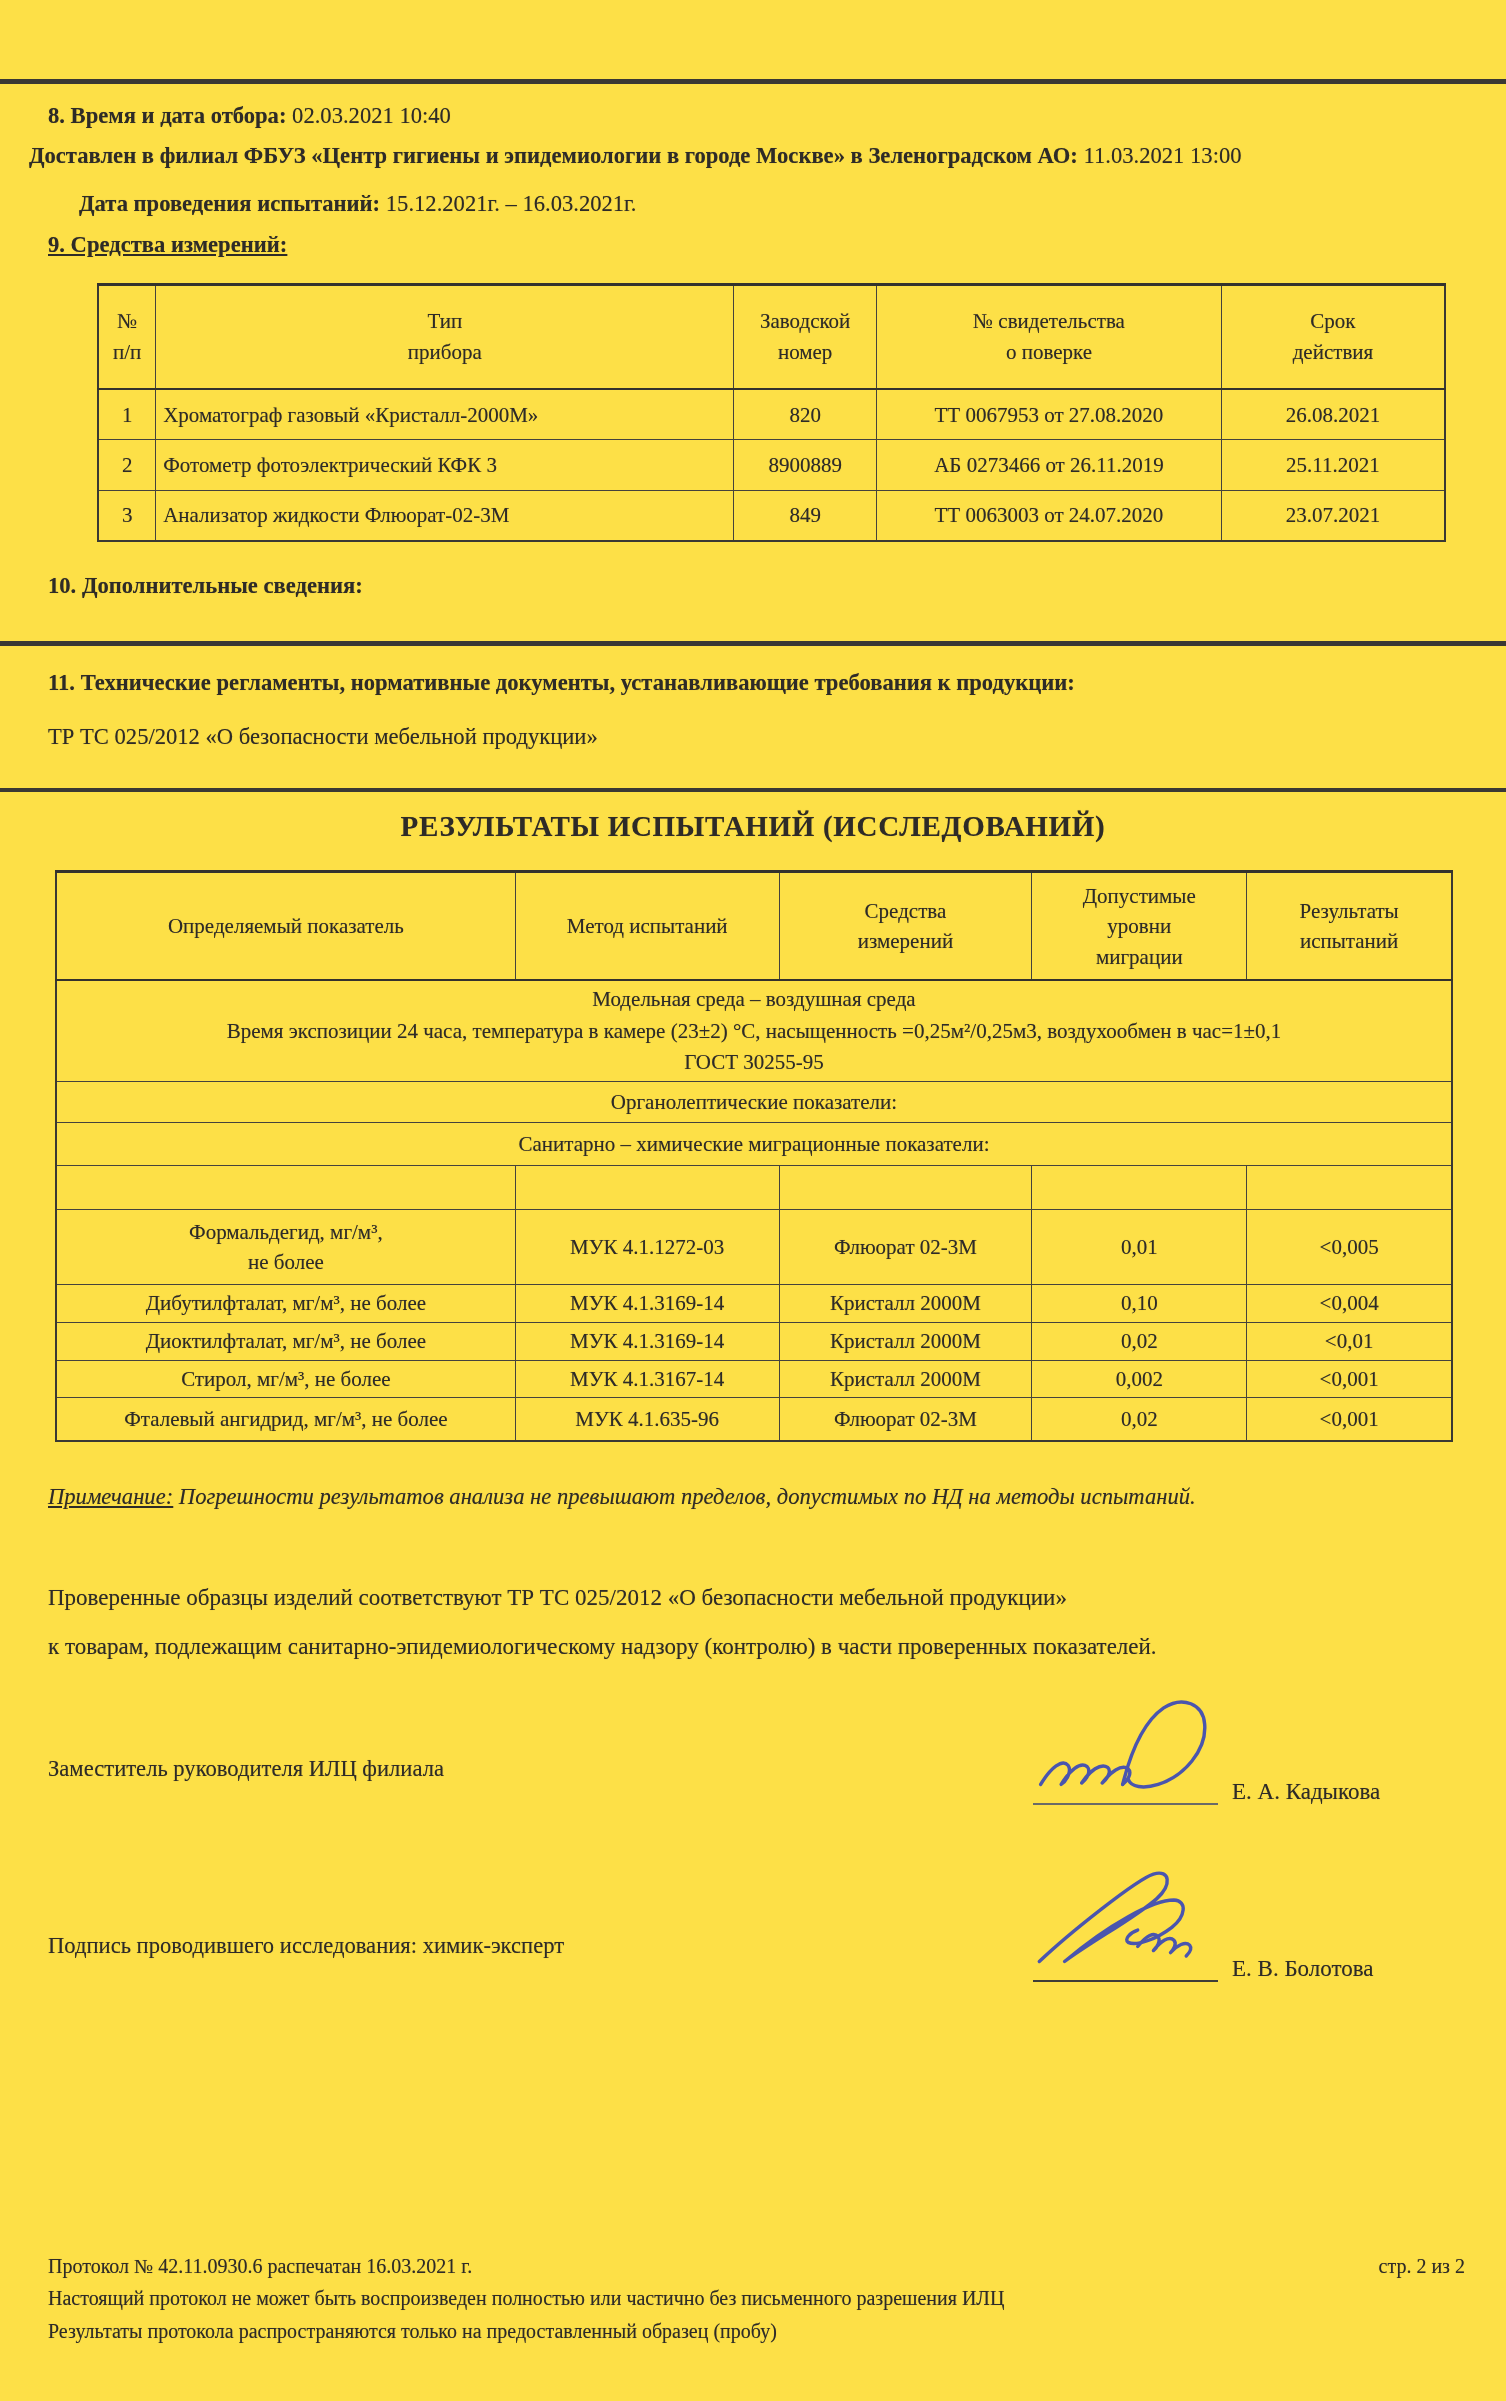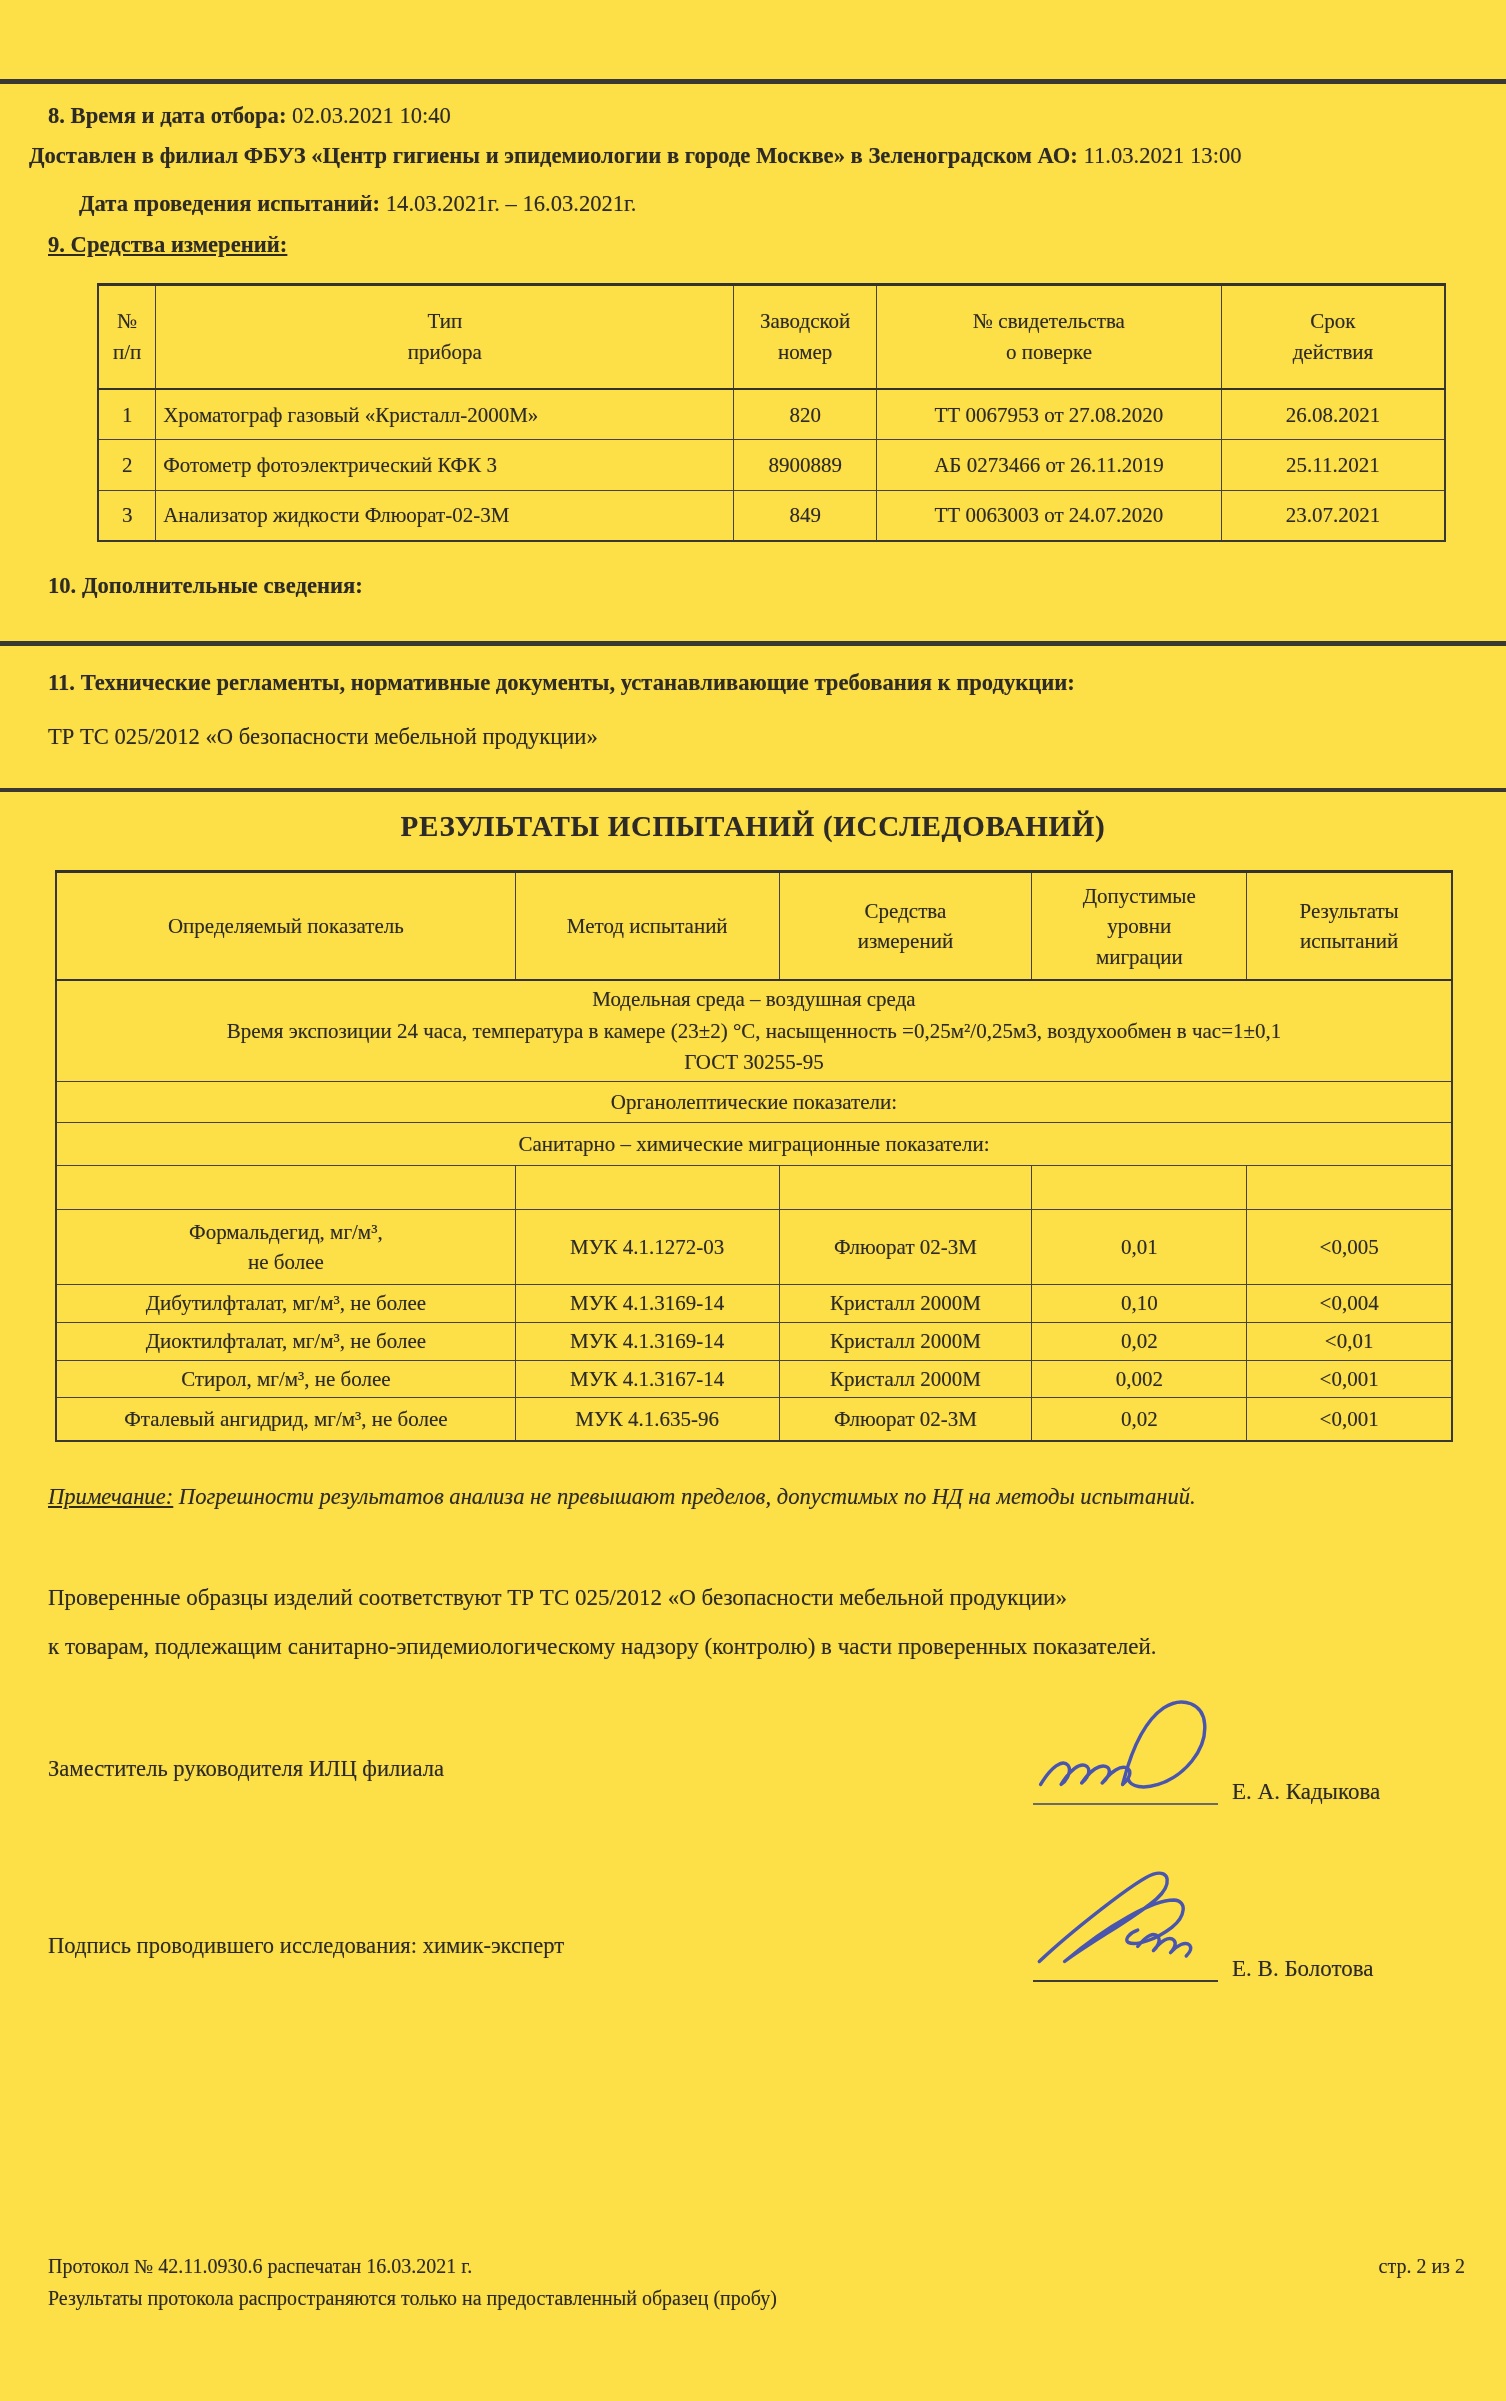--- a/index.html
+++ b/index.html
@@ -76,21 +76,21 @@
 <body>
 
 <div class="page">
 
   <div class="rule rule-top"></div>
 
   <p class="line mt-l8"><span class="b">8. Время и дата отбора:</span> <span>02.03.2021 10:40</span></p>
 
   <p class="line indent nowrap mt-delivered"><span class="b">Доставлен в филиал ФБУЗ «Центр гигиены и эпидемиологии в городе Москве» в Зеленоградском АО:</span> <span>11.03.2021 13:00</span></p>
 
-  <p class="line indent mt-dates"><span class="b">Дата проведения испытаний:</span> <span>14.03.2021г. – 16.03.2021г.</span></p>
+  <p class="line indent mt-dates"><span class="b">Дата проведения испытаний:</span> <span>15.12.2021г. – 16.03.2021г.</span></p>
 
   <p class="line b mt-s9">9. Средства измерений:</p>
 
   <table class="instruments">
     <colgroup>
       <col style="width:4.3%">
         <col style="width:42.9%">
         <col style="width:10.6%">
         <col style="width:25.6%">
         <col style="width:16.6%">
@@ -255,17 +255,18 @@
       <div class="sig-line"></div>
     </div>
     <p class="sig-name">Е. В. Болотова</p>
   </div>
 
   <div class="footer">
     <div class="footer-top">
       <span>Протокол № 42.11.0930.6 распечатан 16.03.2021 г.</span>
       <span>стр. 2 из 2</span>
     </div>
+    <p>Настоящий протокол не может быть воспроизведен  полностью или частично без письменного разрешения ИЛЦ</p>
     <p>Результаты протокола распространяются только на предоставленный образец (пробу)</p>
   </div>
 
 </div>
 
 
 </body></html>

